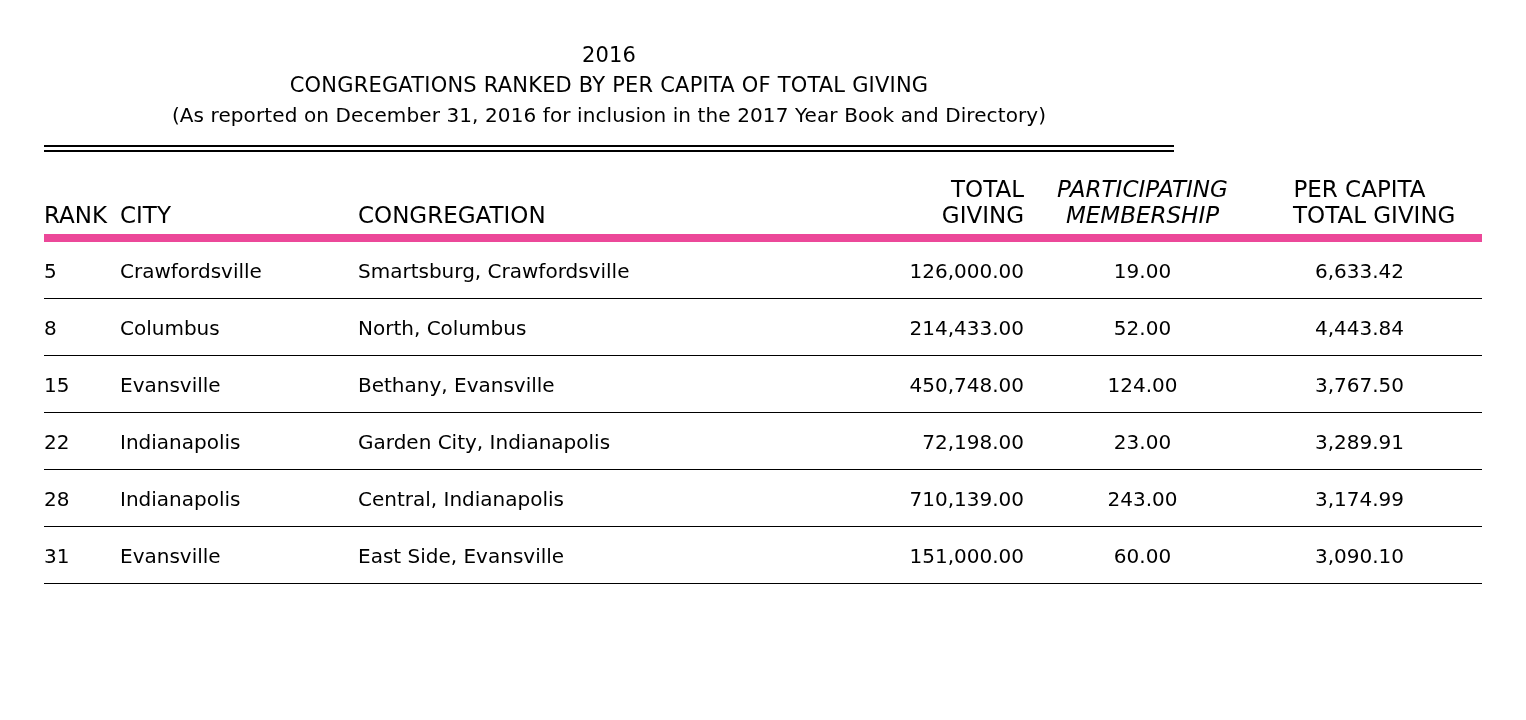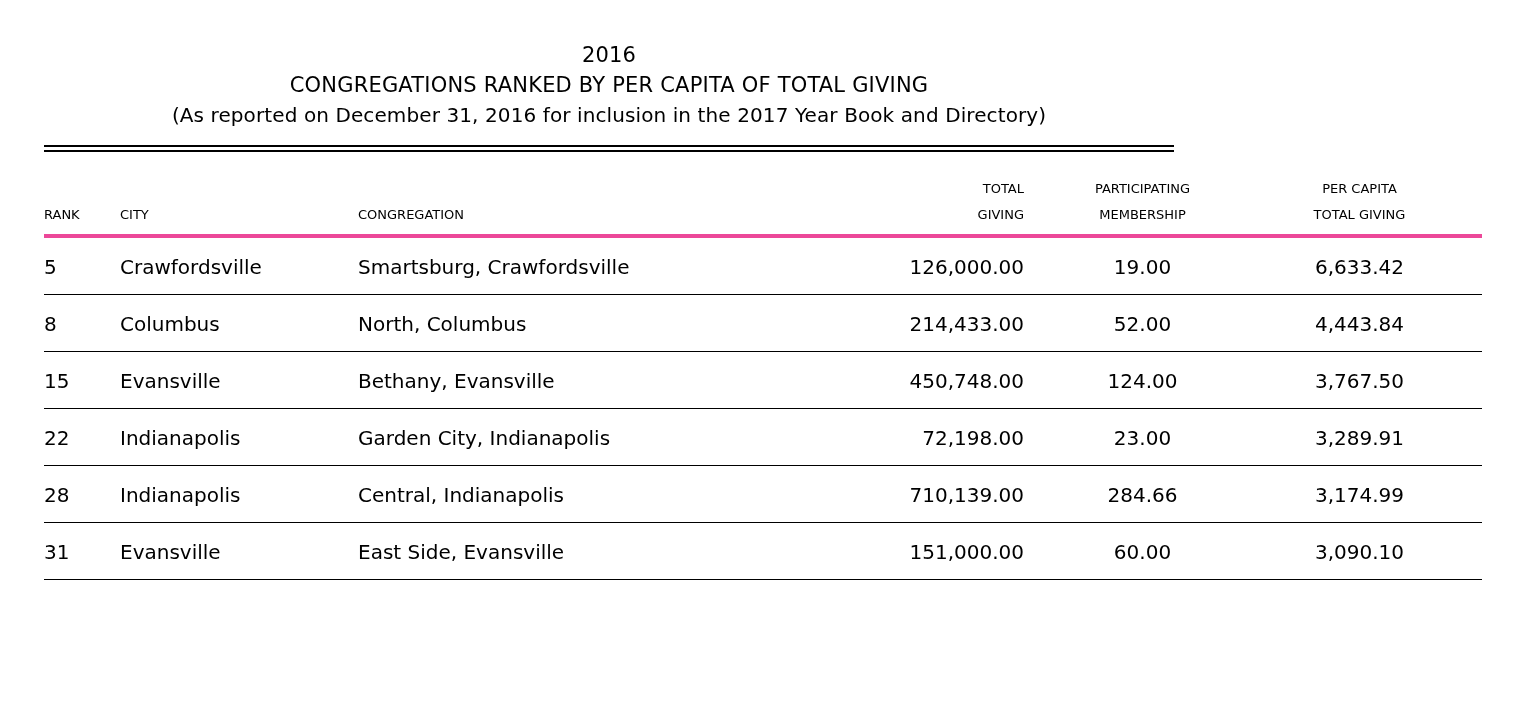--- a/index.html
+++ b/index.html
@@ -60,25 +60,25 @@
   }
   table.report col.c-rank   { width: 76px; }
   table.report col.c-city   { width: 238px; }
   table.report col.c-cong   { width: 470px; }
   table.report col.c-total  { width: 220px; }
   table.report col.c-part   { width: 245px; }
   table.report col.c-per    { width: 189px; }
 
   thead th {
     font-weight: normal;
-    font-size: 13px;
+    font-size: 23px;
     line-height: 26px;
     vertical-align: bottom;
     padding: 0 0 6px 0;
-    border-bottom: 4px solid #ec4899;
+    border-bottom: 8px solid #ec4899;
   }
   th.left   { text-align: left; }
   th.right  { text-align: right; }
   th.center { text-align: center; }
 
   th .hdr-line { display: block; white-space: nowrap; }
 
   tbody td {
     font-size: 20px;
     line-height: 26px;
@@ -88,21 +88,21 @@
     white-space: nowrap;
   }
   td.left   { text-align: left; }
   td.right  { text-align: right; }
   td.center { text-align: center; }
 
   
   td.num-total { padding-right: 24px; }
   th.num-total { padding-right: 24px; }
   td.num-part  { padding-right: 56px; }
-  th.num-part  { padding-right: 56px; }
+  th.num-part  { padding-right: 56px; font-style: italic; }
   td.num-per   { padding-right: 56px; text-align: center; }
   th.num-per   { padding-right: 56px; }
 </style>
 </head>
 <body>
 
 <div class="page">
 
   <div class="title-block">
     <div class="title-year">2016</div>
@@ -177,21 +177,21 @@
         <td class="left">Garden City, Indianapolis</td>
         <td class="right num-total">72,198.00</td>
         <td class="center num-part">23.00</td>
         <td class="center num-per">3,289.91</td>
       </tr>
       <tr>
         <td class="left">28</td>
         <td class="left">Indianapolis</td>
         <td class="left">Central, Indianapolis</td>
         <td class="right num-total">710,139.00</td>
-        <td class="center num-part">284.66</td>
+        <td class="center num-part">243.00</td>
         <td class="center num-per">3,174.99</td>
       </tr>
       <tr>
         <td class="left">31</td>
         <td class="left">Evansville</td>
         <td class="left">East Side, Evansville</td>
         <td class="right num-total">151,000.00</td>
         <td class="center num-part">60.00</td>
         <td class="center num-per">3,090.10</td>
       </tr>

